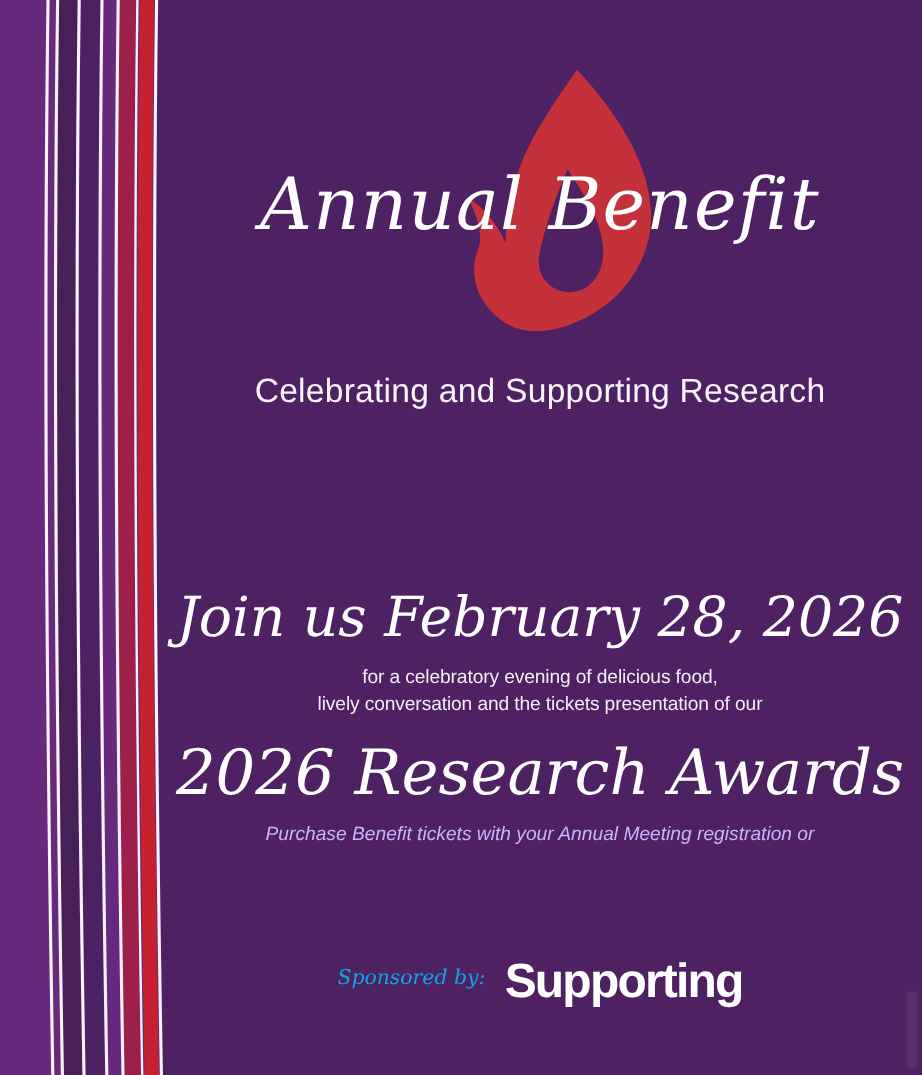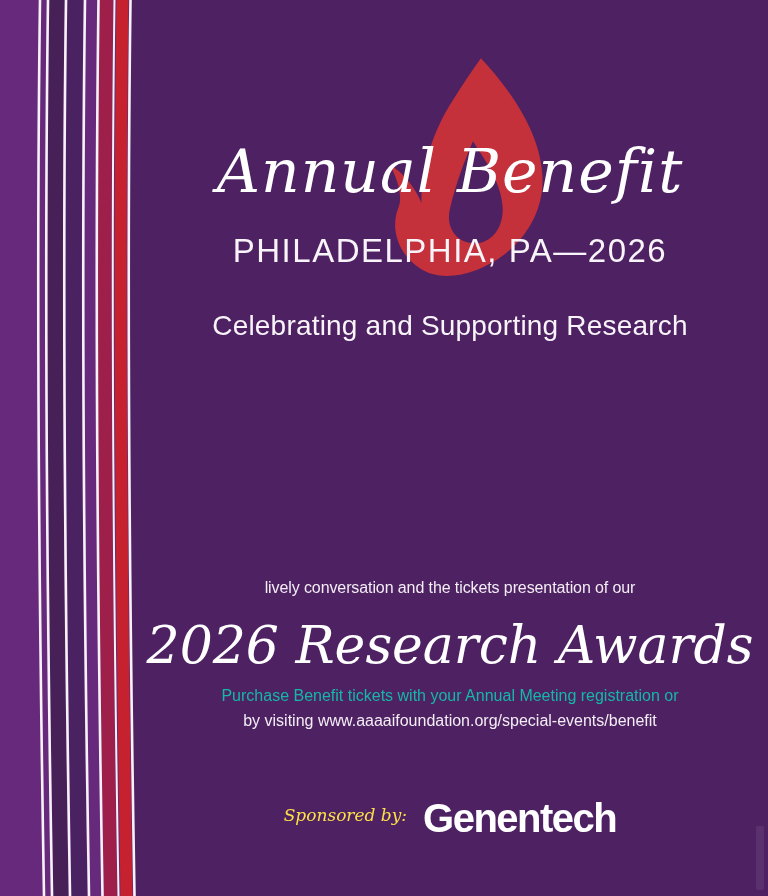--- a/index.html
+++ b/index.html
@@ -19,26 +19,26 @@
 
   .logo-block{top:350px;}
   .logo-mark{display:block;margin:0 auto;width:154px;height:64px;}
   .logo-rule{width:152px;height:2px;background:#ffffff;margin:9px auto 8px auto;}
   .logo-name{font-size:21px;letter-spacing:5px;color:#ffffff;font-weight:400;}
 
   .invite{top:488px;font-size:46px;line-height:1.15;}
   .desc1{top:556px;font-size:16px;color:#f3edf4;letter-spacing:-0.1px;}
   .desc2{top:579px;font-size:16px;color:#f3edf4;letter-spacing:-0.1px;}
   .awards{top:617px;font-size:52px;line-height:1.1;}
-  .purchase1{top:687px;font-size:16px;color:#14b8a6;}
+  .purchase1{top:687px;font-size:16px;color:#c4b5fd;font-style:italic;}
   .purchase2{top:712px;font-size:16px;color:#f3edf4;}
 
   .sponsor-row{top:798px;display:flex;justify-content:center;align-items:flex-start;gap:16px;}
   .sponsor-label{font-family:"DejaVu Serif","Liberation Serif",serif;font-style:italic;
-                 font-size:17px;color:#fde047;margin-top:7px;}
+                 font-size:17px;color:#0ea5e9;margin-top:7px;}
   .sponsor-name{font-size:40px;font-weight:bold;letter-spacing:-1.5px;color:#ffffff;line-height:1;}
 
   .watermark{position:absolute;right:4px;bottom:6px;width:8px;height:64px;
              background:rgba(255,255,255,0.07);border-radius:2px;}
 </style>
 </head>
 <body>
 
 <div class="poster">
 
@@ -73,34 +73,34 @@
       C118,107 133,130 134,153
       C135,175 121,191 103,189
       C86,187 76,172 81,153
       C87,128 95,107 104,86 Z"></path>
   </svg>
 
   <div class="content">
 
     <div class="block title script">Annual Benefit</div>
 
-    <div class="block location">PHILADELPHIA, PA—2026</div>
 
     <div class="block tagline">Celebrating and Supporting Research</div>
 
 
+    <div class="block invite script">Join us February 28, 2026</div>
 
+    <div class="block desc1">for a celebratory evening of delicious food,</div>
     <div class="block desc2">lively conversation and the tickets presentation of our</div>
 
     <div class="block awards script">2026 Research Awards</div>
 
     <div class="block purchase1">Purchase Benefit tickets with your Annual Meeting registration or</div>
-    <div class="block purchase2">by visiting www.aaaaifoundation.org/special-events/benefit</div>
 
     <div class="block sponsor-row">
       <span class="sponsor-label">Sponsored by:</span>
-      <span class="sponsor-name">Genentech</span>
+      <span class="sponsor-name">Supporting</span>
     </div>
 
   </div>
 
   <div class="watermark"></div>
 </div>
 
 </body></html>

